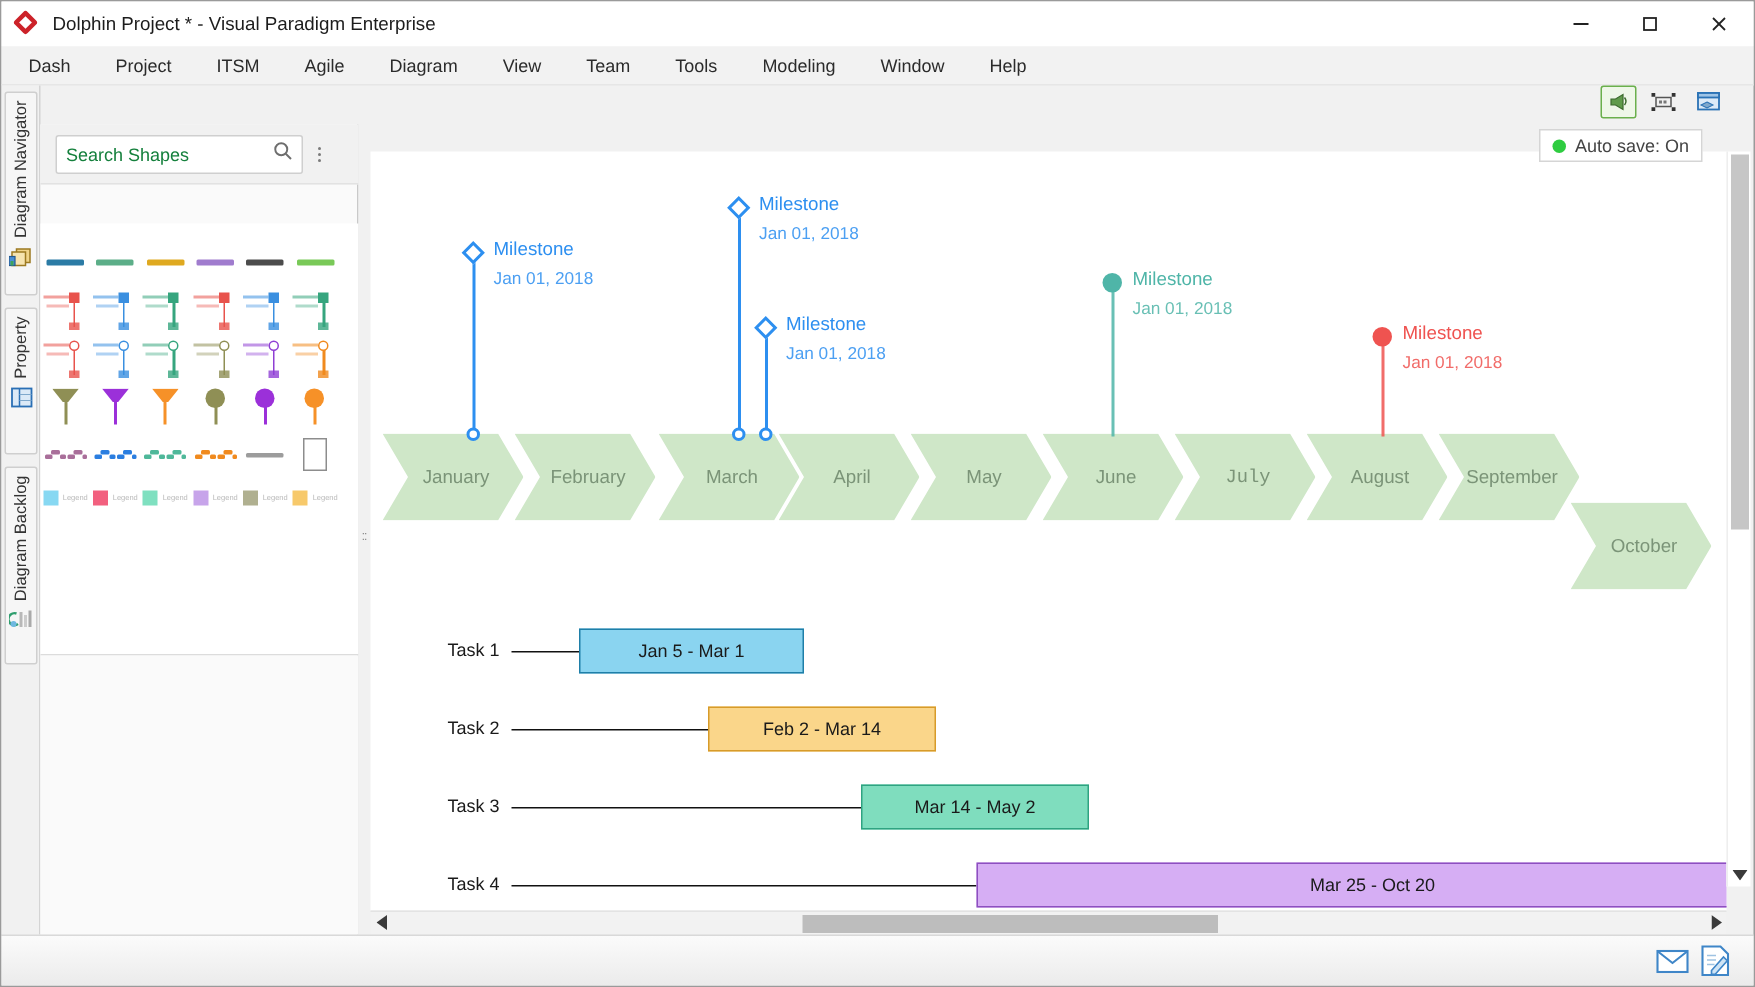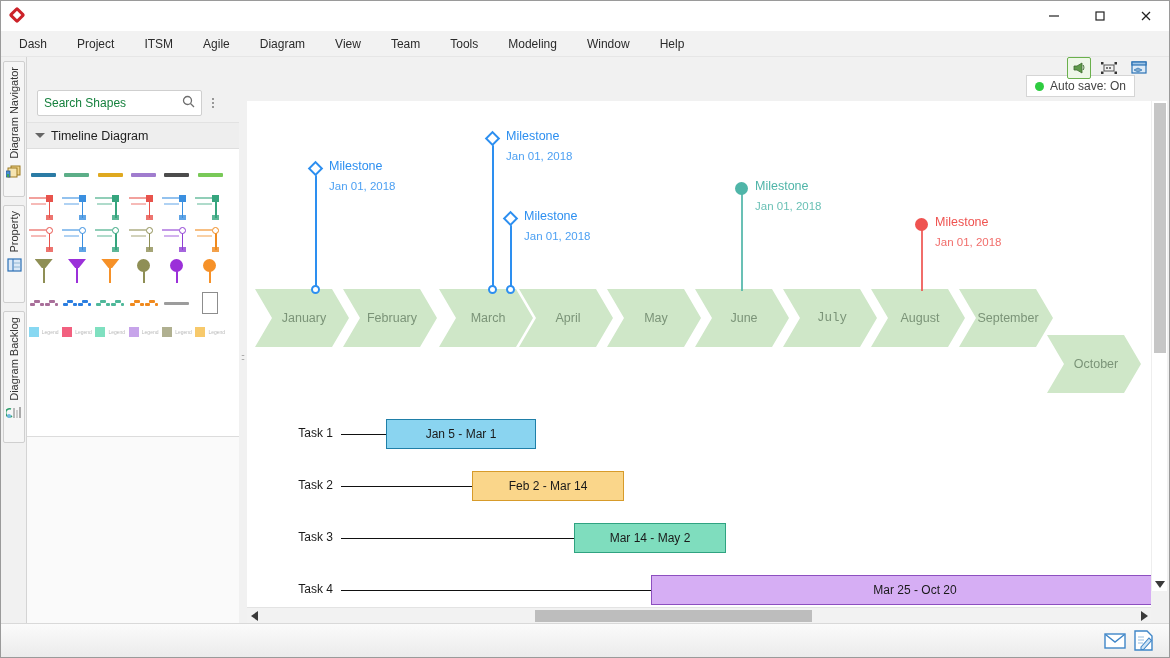--- a/index.html
+++ b/index.html
@@ -173,21 +173,21 @@
     display: flex; align-items: center; padding: 0 10px; z-index: 9;
   }
   .diagtag .dot { width: 9px; height: 9px; border-radius: 50%; background: #3fbf45; margin-right: 7px; }
   .diagtag .tl { font-size: 12.5px; color: #555; white-space: nowrap; }
 
   
   .tr-tools { position: absolute; right: 18px; top: 56px; display: flex; gap: 6px; z-index: 12; }
   .tbtn { width: 24px; height: 22px; display: flex; align-items: center; justify-content: center; }
   .tbtn.sel { border: 1px solid #6ab04c; background: #eef7e8; border-radius: 2px; }
   .autosave {
-    position: absolute; right: 34px; top: 74px; height: 22px; background: #fff;
+    position: absolute; right: 34px; top: 85px; height: 22px; background: #fff;
     border: 1px solid #d5d5d5; display: flex; align-items: center;
     padding: 0 8px; z-index: 11;
   }
   .autosave .dot { width: 9px; height: 9px; border-radius: 50%; background: #2ecc40; margin-right: 6px; }
   .autosave .asl { font-size: 12px; color: #444; white-space: nowrap; }
 
   
   .ms { position: absolute; }
   .ms .stem { position: absolute; width: 2px; }
   .ms .dia {
@@ -262,20 +262,21 @@
 </head>
 <body>
 
 <div id="app">
 
   <div class="titlebar">
     <div class="app-logo">
       <div class="dia"></div>
         <div class="dia2"></div>
     </div>
+    <div class="title-text">Dolphin Project * - Visual Paradigm Enterprise</div>
     <div class="wincontrols">
       <div class="wc">
         <svg width="14" height="14" viewBox="0 0 14 14">
             <line x1="2" y1="7" x2="12" y2="7" stroke="#222" stroke-width="1.2"></line>
           </svg>
       </div>
       <div class="wc">
         <svg width="14" height="14" viewBox="0 0 14 14">
             <rect x="3" y="3" width="8" height="8" fill="none" stroke="#222" stroke-width="1.2"></rect>
           </svg>
@@ -378,24 +379,20 @@
             <line x1="8.5" y1="8.5" x2="12" y2="12" stroke="#6e6e6e" stroke-width="1.3"></line>
           </svg>
         </span>
       </div>
       <div class="kebab">
           <i></i>
           <i></i>
           <i></i>
         </div>
     </div>
-    <div class="secthead">
-      <div class="caret"></div>
-      <div class="lbl">Timeline Diagram</div>
-    </div>
     <div class="shapegrid" id="shapegrid">
         <div class="srow">
           <div class="scell">
             <div class="shp-bar" style="background:#2b7ba5"></div>
           </div>
           <div class="scell">
             <div class="shp-bar" style="background:#5cae88"></div>
           </div>
           <div class="scell">
             <div class="shp-bar" style="background:#dfa920"></div>

